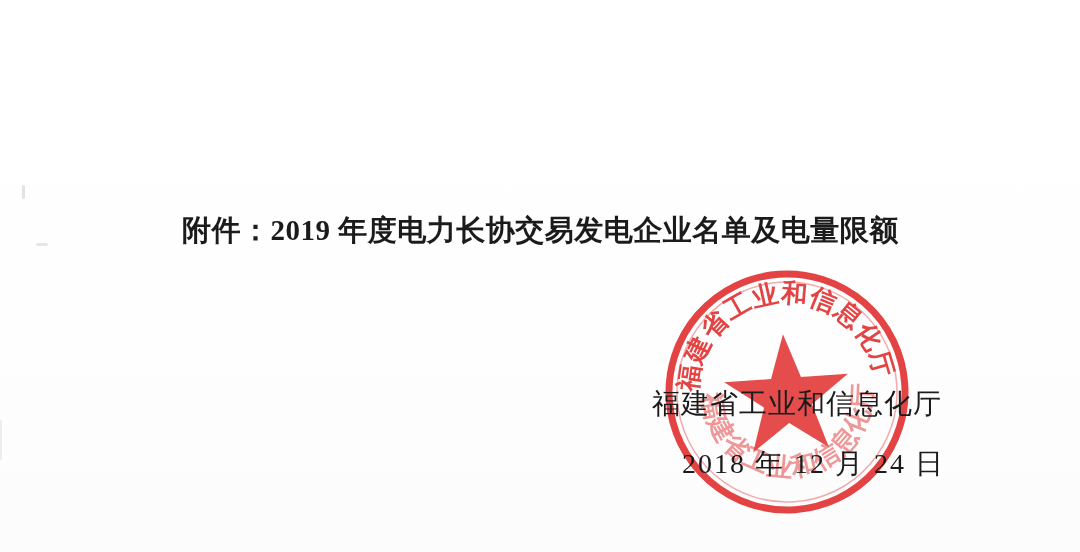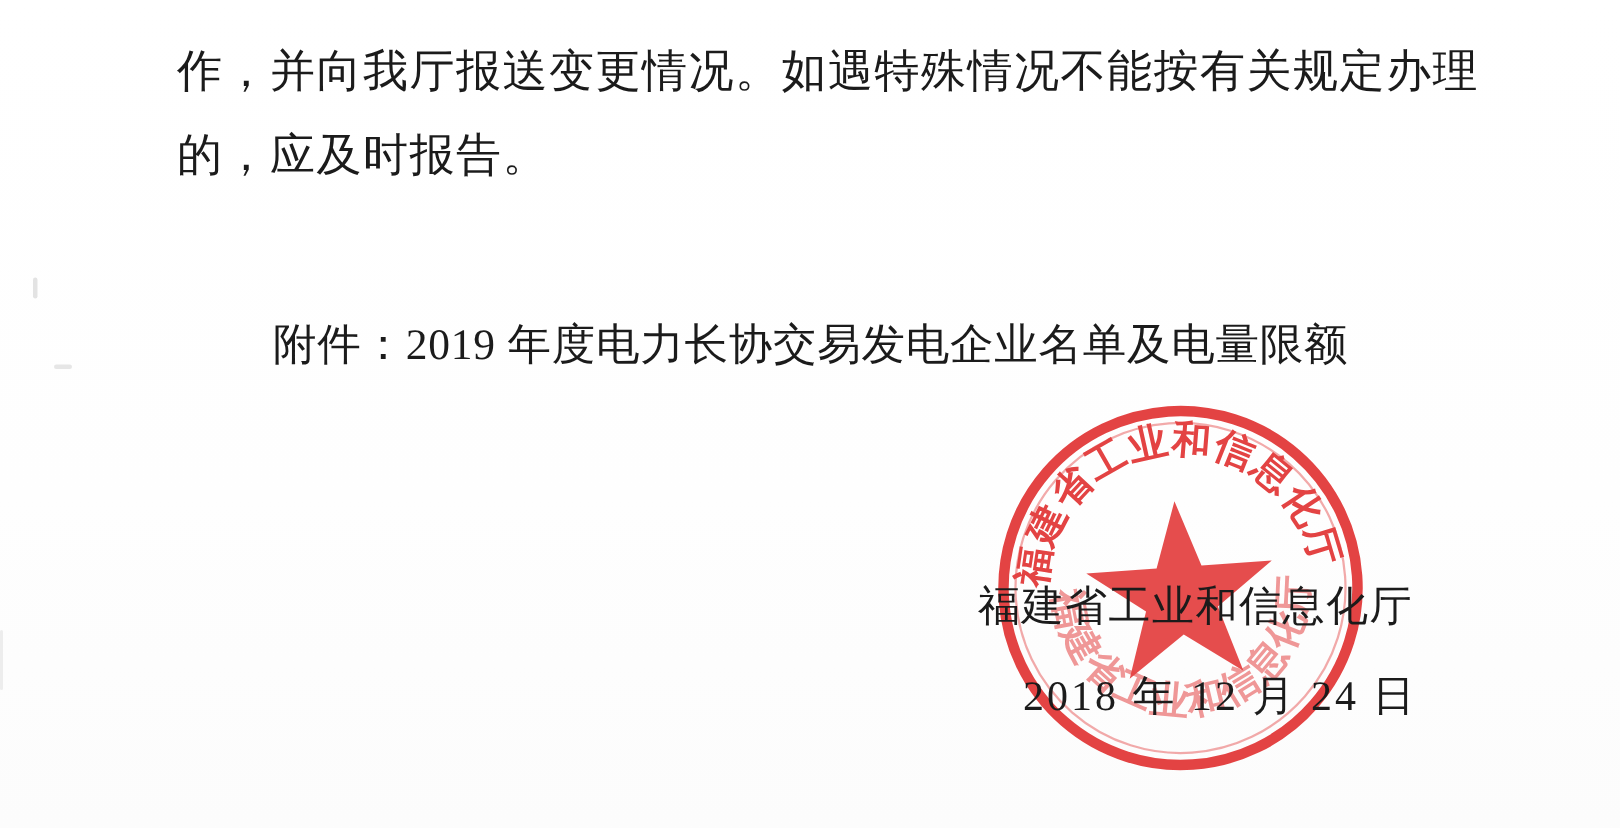--- a/index.html
+++ b/index.html
@@ -44,20 +44,21 @@
 
   .attachment {
     position: absolute;
     left: 182px;
     top: 208px;
     font-size: 29px;
     line-height: 44px;
     letter-spacing: 0.5px;
     color: #1b1b1b;
     white-space: pre;
+    font-weight: bold;
   }
 
   .signature {
     position: absolute;
     left: 652px;
     top: 385px;
     font-size: 28px;
     letter-spacing: 1px;
     color: #1b1b1b;
     white-space: pre;
@@ -105,24 +106,20 @@
 </style>
 </head>
 <body>
 
 <div id="page">
 
   <div class="speck s1"></div>
   <div class="speck s2"></div>
   <div class="speck s3"></div>
 
-  <div class="doc-body">
-    <div class="para-line">作，并向我厅报送变更情况。如遇特殊情况不能按有关规定办理</div>
-    <div class="para-line">的，应及时报告。</div>
-  </div>
 
   <div class="attachment">附件：2019 年度电力长协交易发电企业名单及电量限额</div>
 
   <div class="seal">
     <svg width="248" height="248" viewBox="0 0 248 248" xmlns="http://www.w3.org/2000/svg" aria-hidden="true">
       <defs>
         <path id="arcPath" d="M 34 124 A 90 90 0 1 1 214 124" fill="none"></path>
         <path id="arcPathLow" d="M 40 124 A 84 84 0 1 0 208 124" fill="none"></path>
       </defs>
 

